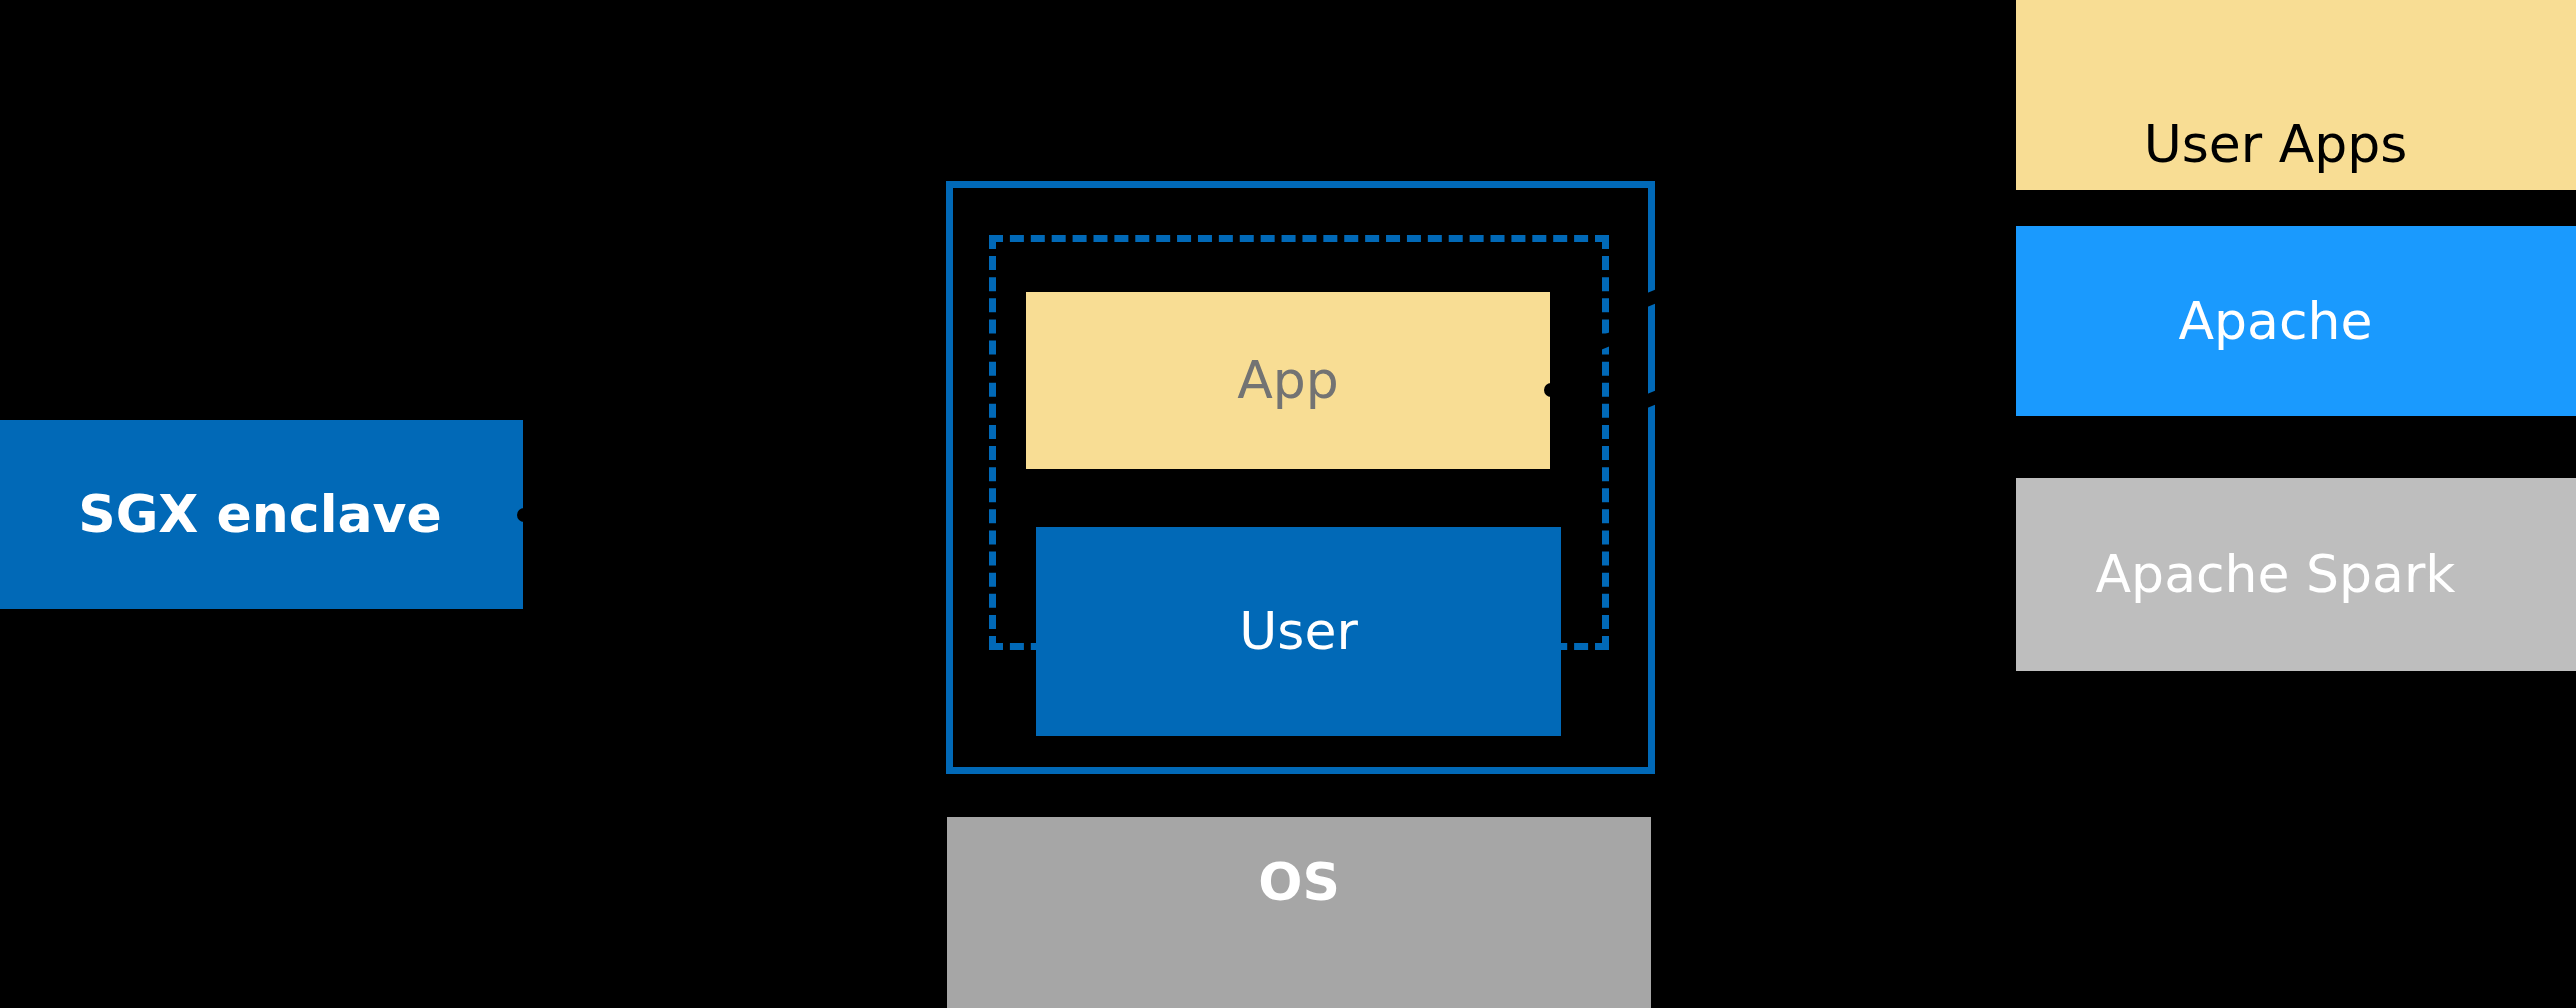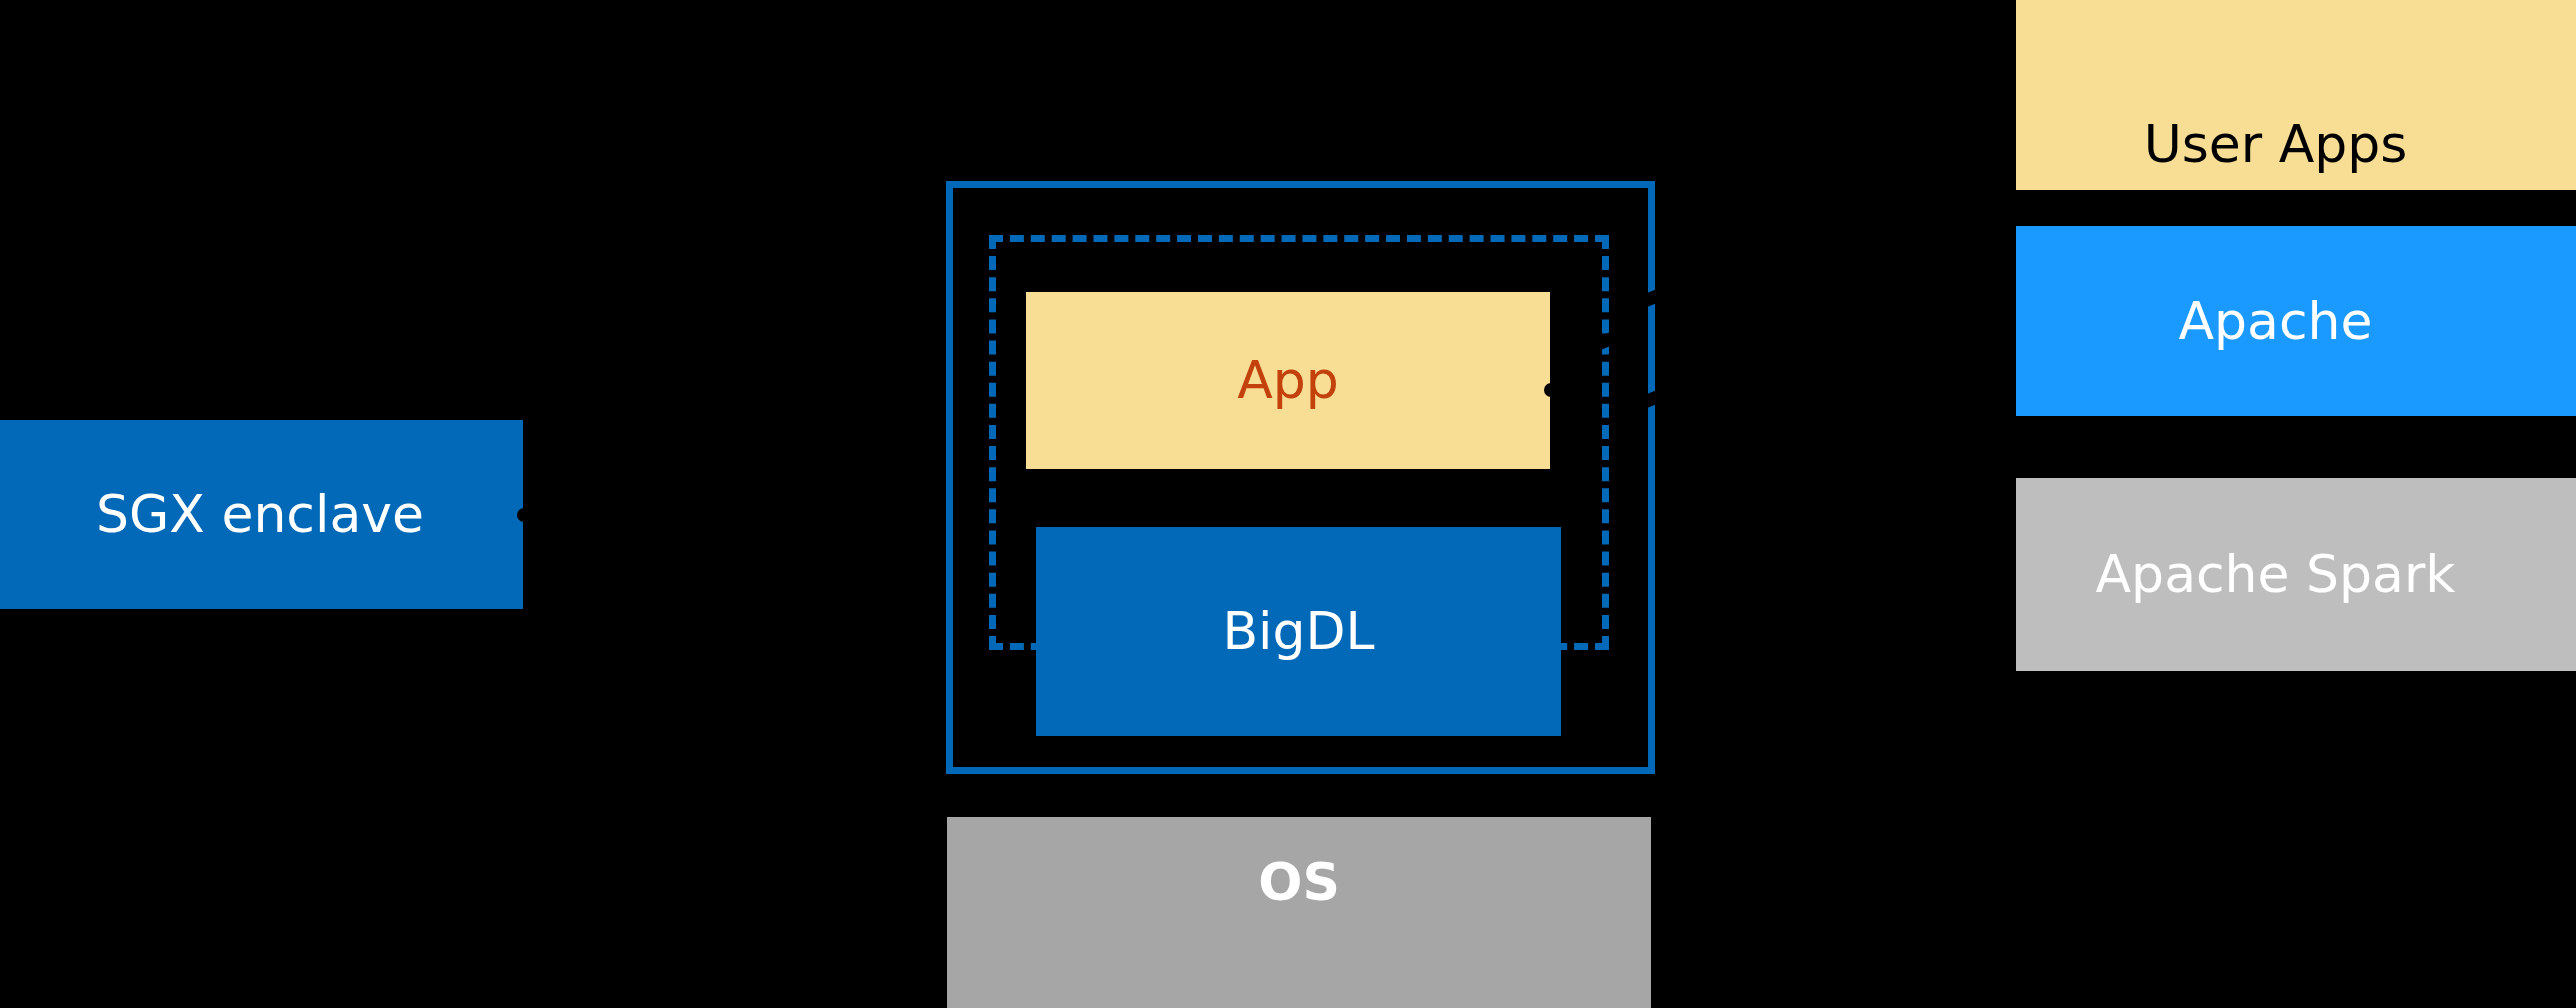--- a/index.html
+++ b/index.html
@@ -35,21 +35,21 @@
   #sgx-enclave-box {
     left: -11.7px;
     top: 420px;
     width: 535px;
     height: 189px;
     background: #0169b7;
     color: #ffffff;
     font-size: 52px;
     font-weight: 400;
   }
-  #sgx-enclave-box .label { padding-left: 8.4px; }
+  #sgx-enclave-box .label { padding-left: 8.4px; font-weight: bold; }
 
   
   #enclave-outer-frame {
     left: 946px;
     top: 181px;
     width: 709px;
     height: 593px;
     border: 7.5px solid #0169b7;
     background: transparent;
   }
@@ -84,21 +84,21 @@
     transform: skewY(-22deg);
   }
 
   
   #app-box {
     left: 1026px;
     top: 292px;
     width: 524px;
     height: 177px;
     background: #f8dd94;
-    color: #c2410c;
+    color: #737373;
     font-size: 52px;
     font-weight: 400;
   }
 
   
   #libos-box {
     left: 1036px;
     top: 527px;
     width: 525px;
     height: 209px;
@@ -180,21 +180,21 @@
   <div class="frame-gap" id="enclave-frame-gap-top"></div>
   <div class="frame-gap" id="enclave-frame-gap-bottom"></div>
   <div id="enclave-dash-gap"></div>
 
   <div class="box" id="app-box">
     <span class="label">App</span>
   </div>
   <div class="connector-dot" id="app-connector-dot"></div>
 
   <div class="box" id="libos-box">
-    <span class="label">BigDL</span>
+    <span class="label">User</span>
   </div>
 
   <div class="box" id="os-box">
     <span class="label">OS</span>
   </div>
 
   <div class="box stack-box" id="user-apps-box">
     <span class="label">User Apps</span>
   </div>
 

